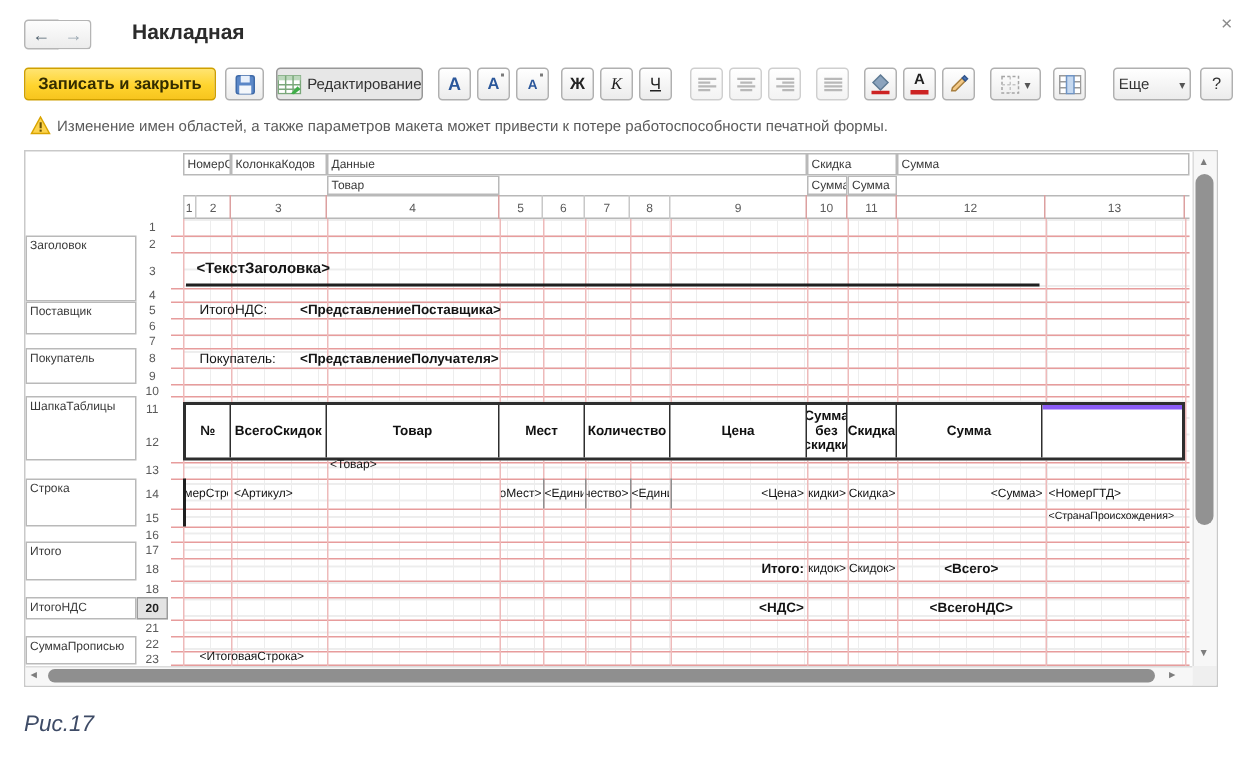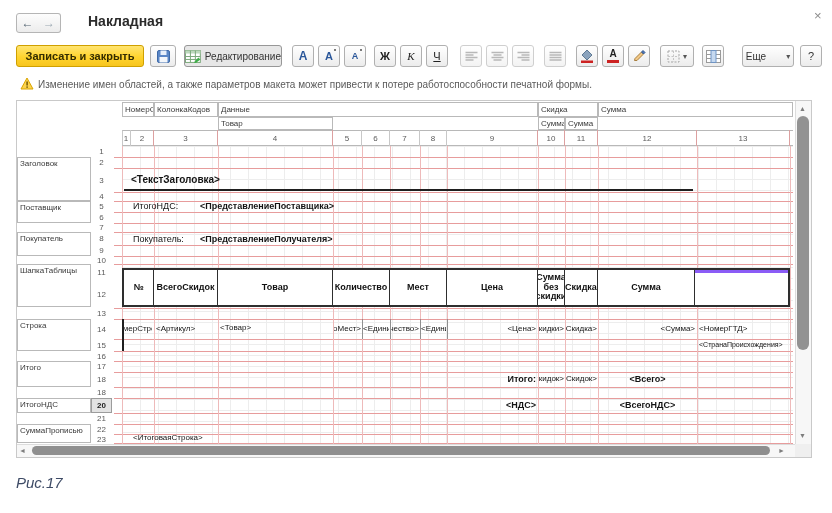--- a/index.html
+++ b/index.html
@@ -297,41 +297,41 @@
 
   <div class="cell" style="left:133px;top:202px;width:62px;height:10px;font-size:9px;">ИтогоНДС:</div>
   <div class="cell bold" style="left:200px;top:202px;width:220px;height:10px;font-size:9px;">&lt;ПредставлениеПоставщика&gt;</div>
   <div class="cell" style="left:133px;top:234px;width:64px;height:11px;font-size:9px;">Покупатель:</div>
   <div class="cell bold" style="left:200px;top:234px;width:220px;height:11px;font-size:9px;">&lt;ПредставлениеПолучателя&gt;</div>
 
   <div class="thead">
     <div class="th" style="width:30px;">№</div>
     <div class="th" style="width:64px;">ВсегоСкидок</div>
     <div class="th" style="width:115px;">Товар</div>
+    <div class="th" style="width:57px;">Мест</div>
     <div class="th" style="width:57px;">Количество</div>
-    <div class="th" style="width:57px;">Мест</div>
     <div class="th" style="width:91px;">Цена</div>
     <div class="th" style="width:27px;white-space:normal;">Сумма без скидки</div>
     <div class="th" style="width:33px;">Скидка</div>
     <div class="th" style="width:97px;">Сумма</div>
     <div class="gtdcol">
       <div class="gtdhalf first">Номер ГТД</div>
       <div class="gtdhalf" style="white-space:normal;margin-top:44px;">Страна происхождения</div>
     </div>
   </div>
 
   <div class="blkline" style="left:122px;top:319px;width:2px;height:32px;"></div>
   <div class="sv" style="left:362px;"></div>
   <div class="sv" style="left:390px;"></div>
   <div class="sv" style="left:420px;"></div>
   <div class="sv" style="left:447px;"></div>
 
   <div class="cell cc" style="left:124px;top:319px;width:28px;height:20px;">&lt;НомерСтроки&gt;</div>
   <div class="cell" style="left:156px;top:319px;width:60px;height:20px;">&lt;Артикул&gt;</div>
-  <div class="cell" style="left:220px;top:318px;width:100px;height:20px;text-align:right;">&lt;Товар&gt;</div>
+  <div class="cell" style="left:220px;top:300px;width:100px;height:20px;text-align:right;">&lt;Товар&gt;</div>
   <div class="cell cr" style="left:334px;top:319px;width:27px;height:20px;">&lt;КоличествоМест&gt;</div>
   <div class="cell" style="left:363px;top:319px;width:26px;height:20px;">&lt;ЕдиницаИзмерения&gt;</div>
   <div class="cell cr" style="left:391px;top:319px;width:28px;height:20px;">&lt;Количество&gt;</div>
   <div class="cell" style="left:421px;top:319px;width:25px;height:20px;">&lt;ЕдиницаИзмерения&gt;</div>
   <div class="cell cr" style="left:449px;top:319px;width:87px;height:20px;">&lt;Цена&gt;</div>
   <div class="cell cr" style="left:539px;top:319px;width:25px;height:20px;">&lt;СуммаБезСкидки&gt;</div>
   <div class="cell cr" style="left:566px;top:319px;width:31px;height:20px;">&lt;Скидка&gt;</div>
   <div class="cell cr" style="left:600px;top:319px;width:95px;height:20px;">&lt;Сумма&gt;</div>
   <div class="cell" style="left:699px;top:319px;width:89px;height:20px;">&lt;НомерГТД&gt;</div>
   <div class="cell" style="left:699px;top:339px;width:91px;height:12px;font-size:7px;">&lt;СтранаПроисхождения&gt;</div>

